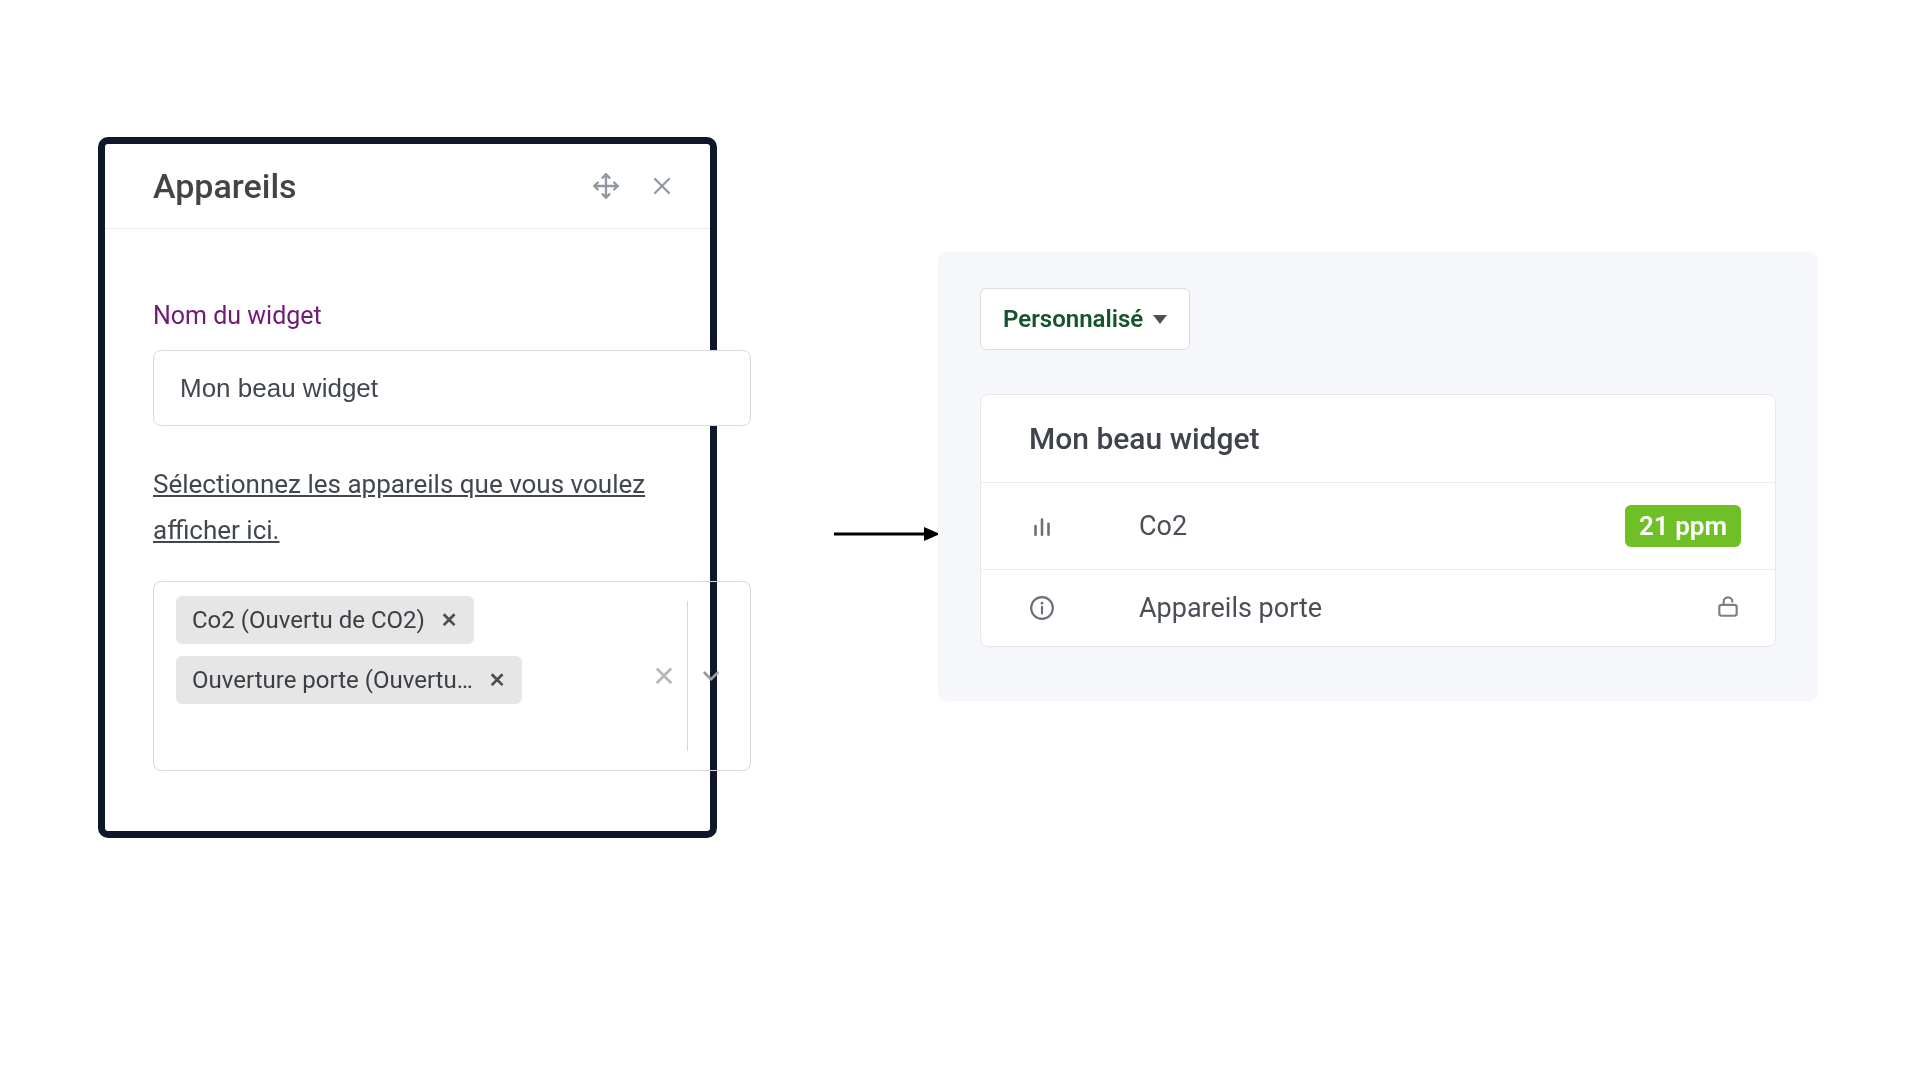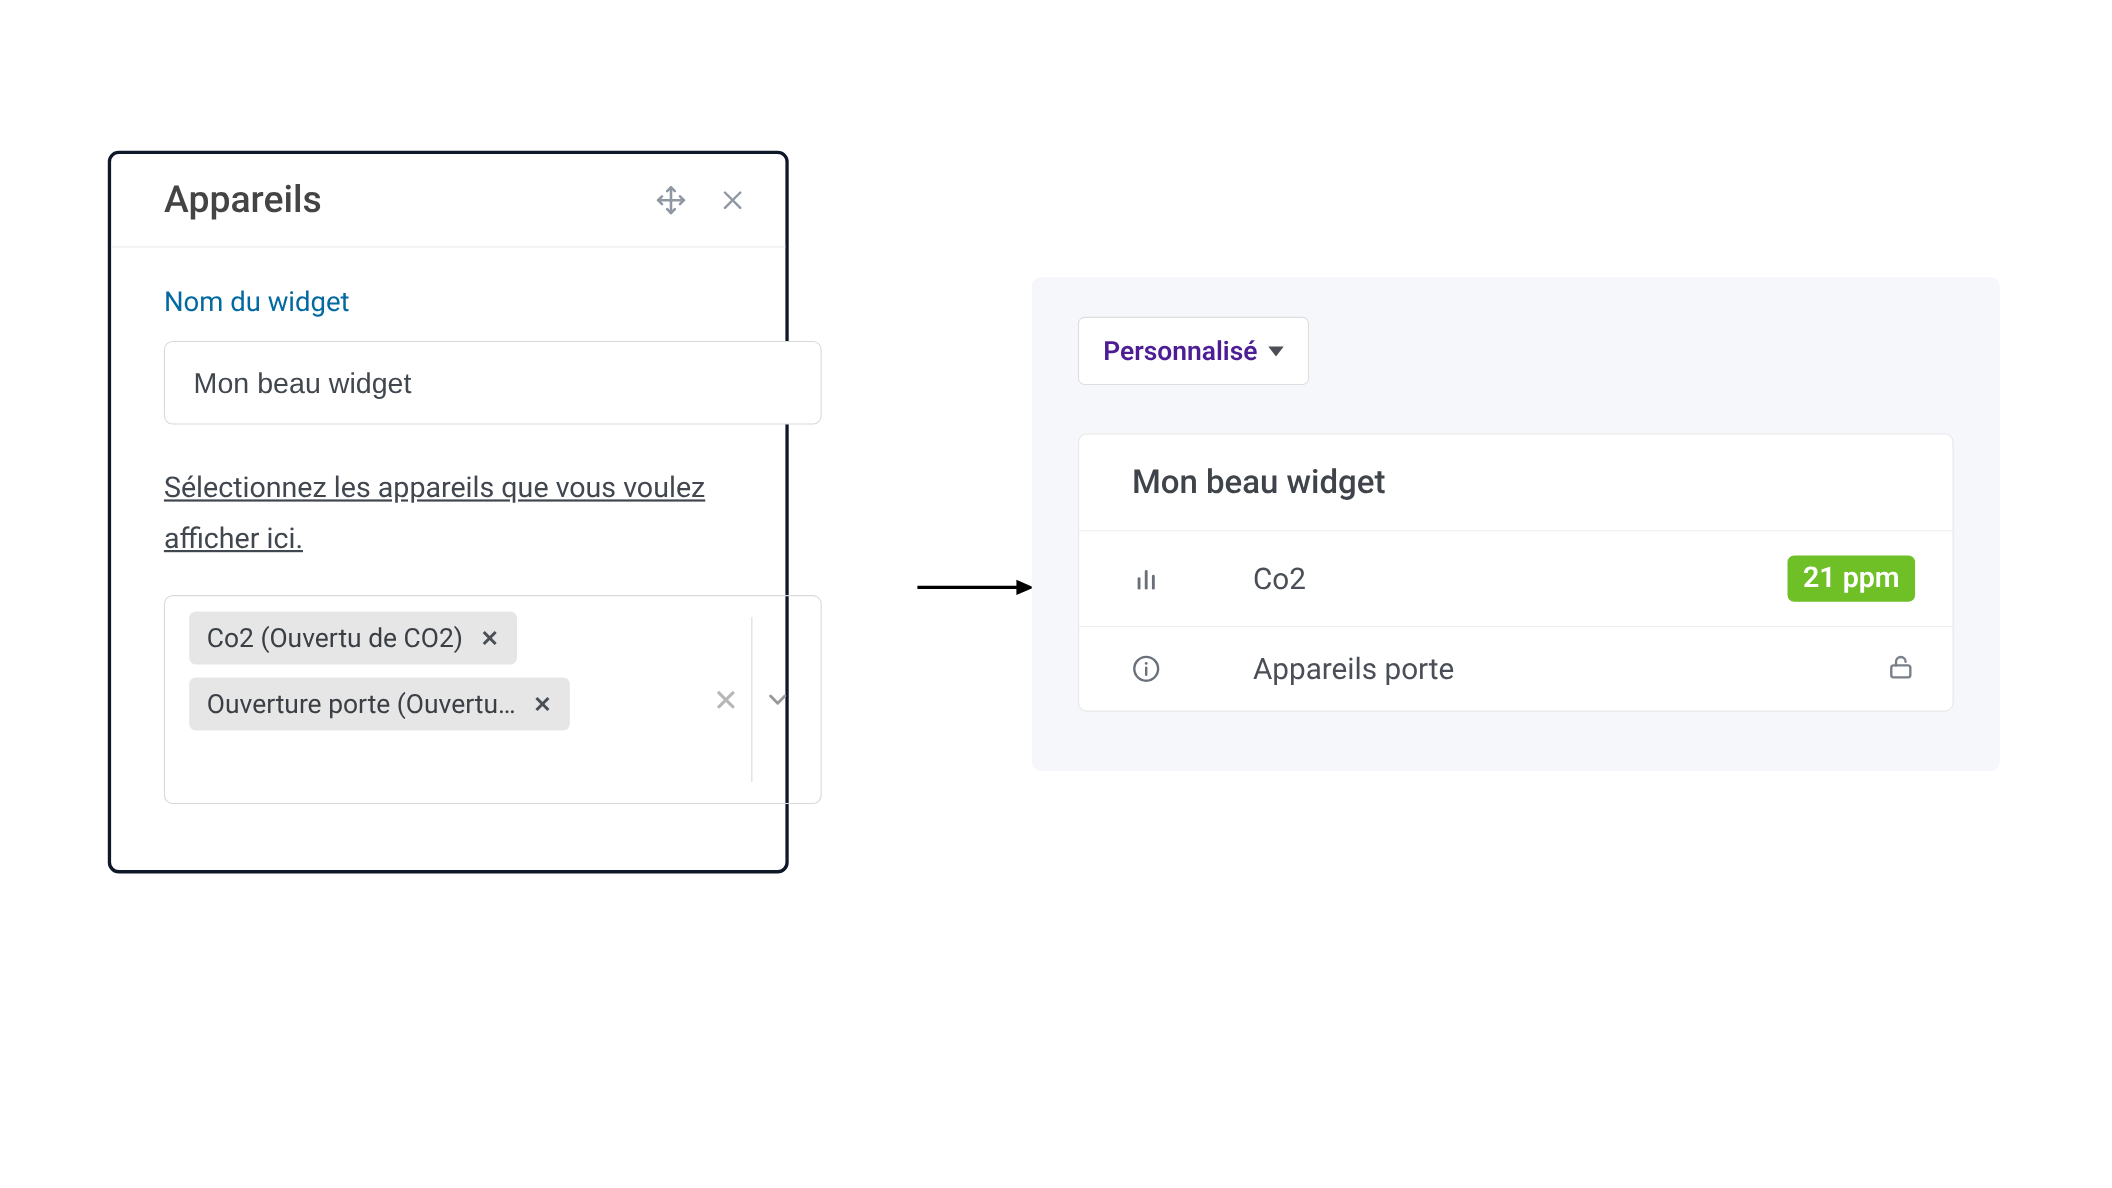--- a/index.html
+++ b/index.html
@@ -16,21 +16,21 @@
       height: 1080px;
       position: relative;
     }
 
     
     .config-card {
       position: absolute;
       left: 98px;
       top: 137px;
       width: 619px;
-      border: 3px solid #0f172a;
+      border: 7px solid #0f172a;
       border-radius: 10px;
       background: #fff;
     }
     .config-header {
       display: flex;
       align-items: center;
       justify-content: space-between;
       padding: 22px 34px 22px 48px;
       border-bottom: 1px solid #eaeaea;
     }
@@ -51,22 +51,23 @@
       align-items: center;
       justify-content: center;
       color: #8f97a3;
       cursor: pointer;
     }
     .config-body {
       padding: 36px 48px 60px 48px;
     }
     .field-label {
       font-size: 25px;
-      color: #0369a1;
+      color: #701a75;
       margin-bottom: 20px;
+      margin-top: 36px;
     }
     .text-input {
       width: 598px;
       height: 76px;
       border: 1px solid #d9d9d9;
       border-radius: 8px;
       padding: 0 26px;
       font-size: 26px;
       color: #41474f;
       background: #fff;
@@ -168,21 +169,21 @@
     .dropdown-btn {
       display: inline-flex;
       align-items: center;
       gap: 10px;
       background: #fff;
       border: 1px solid #dedede;
       border-radius: 6px;
       padding: 16px 22px;
       font-size: 24px;
       font-weight: 600;
-      color: #4c1d95;
+      color: #14532d;
       cursor: pointer;
     }
     .caret-down {
       width: 0; height: 0;
       border-left: 7px solid transparent;
       border-right: 7px solid transparent;
       border-top: 9px solid #4b4f55;
     }
     .widget-card {
       background: #fff;

